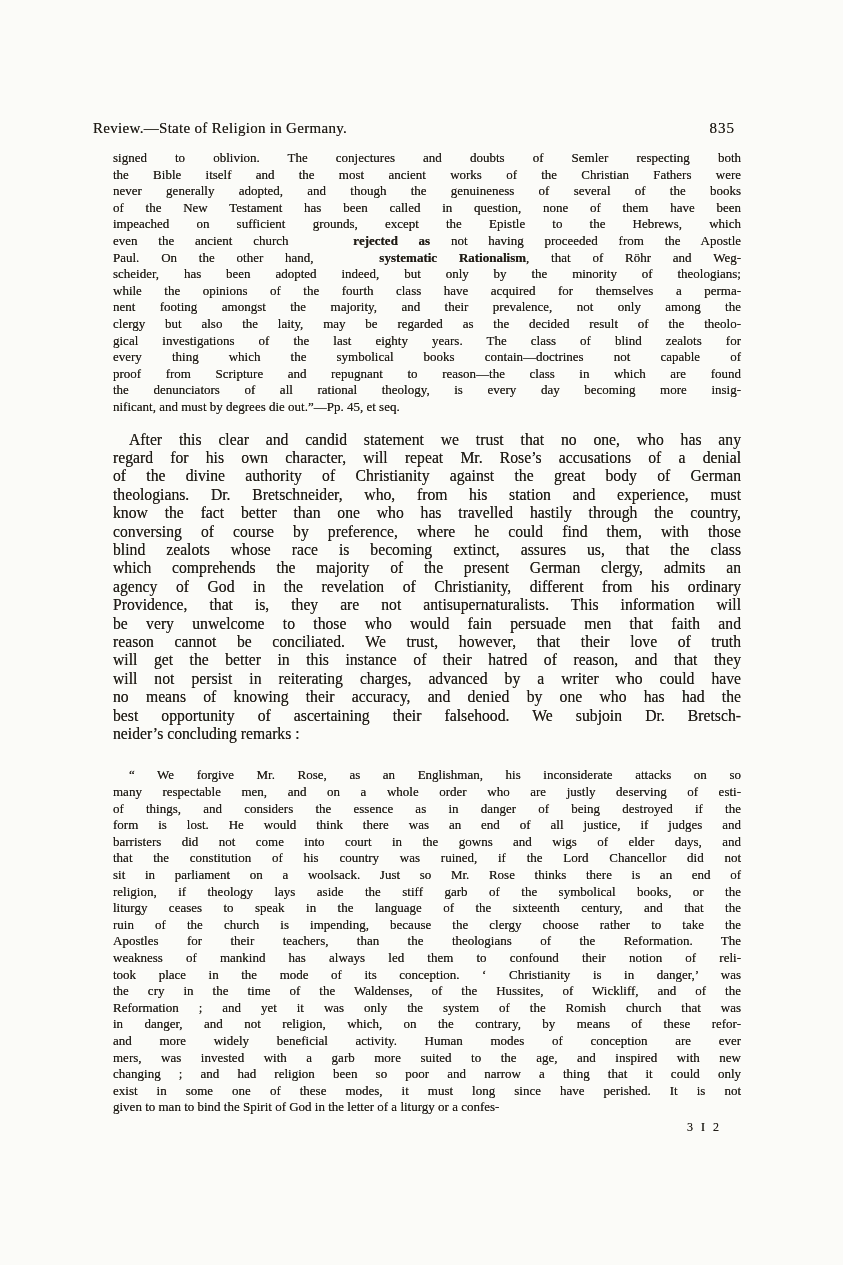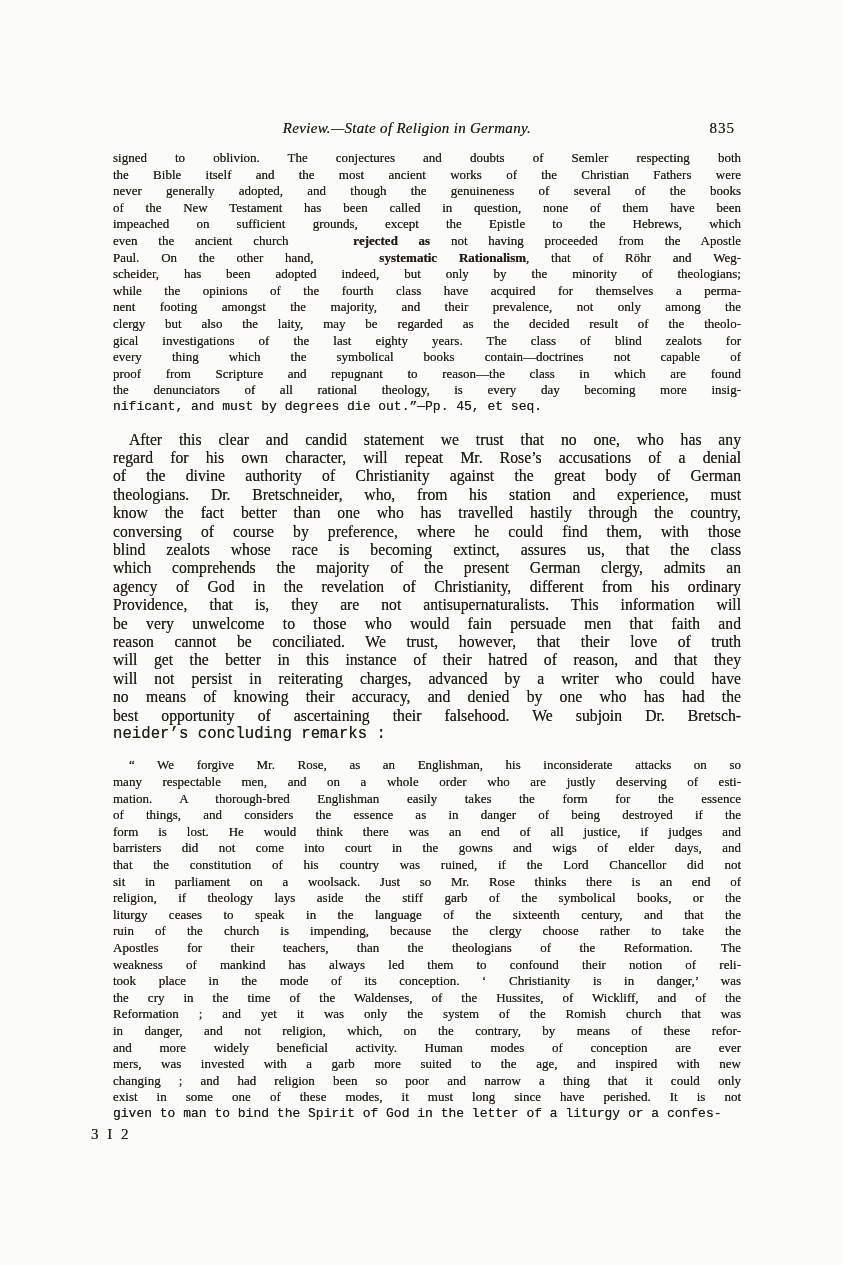--- a/index.html
+++ b/index.html
@@ -12,41 +12,41 @@
     position: relative;
     text-shadow: 0 0 0.45px rgba(32,28,22,0.75);
   }
   .scan-page {
     position: absolute; left: 113px; top: 120px; width: 628px;
   }
   .running-head {
     position: relative; height: 20px; font-size: 15px;
   }
   .running-head .title {
-    text-align: center; font-style: italic;
+    text-align: left; 
     transform: translateX(-20px);
     letter-spacing: 0.3px;
   }
   .running-head .pagenum {
     position: absolute; right: 6px; top: 0;
     font-style: normal; font-size: 15px; letter-spacing: 1px;
   }
   .paras { margin-top: 10px; }
   .para .ln {
     text-align: justify;
     text-align-last: justify;
   }
-  .para .ln.last { text-align-last: left; font-family: Liberation Mono, monospace; }
+  .para .ln.last { text-align-last: left; }
   .para .ln.indent { text-indent: 16px; }
   .para.quote { font-size: 13px; line-height: 16.6px; }
-  .para.body-para { font-size: 15.7px; line-height: 18.4px; margin-top: 15px; margin-bottom: 14px; }
+  .para.body-para { font-size: 15.7px; line-height: 18.4px; margin-top: 15px; margin-bottom: 24px; }
   .it { }
   .bd { font-weight: bold; margin-left: 44px; }
   .signature-line {
-    margin-top: 4px; text-align: left; font-size: 15px;
+    margin-top: 4px; text-align: right; font-size: 12px;
     word-spacing: 5px; transform: translateX(-22px);
   }
 </style>
 </head>
 <body>
 
 <div class="scan-page">
 
   <div class="running-head">
     <div class="title">Review.—State of Religion in Germany.</div>
@@ -87,21 +87,20 @@
         <div class="ln"><span>reason cannot be conciliated.  We trust, however, that their love of truth</span></div>
         <div class="ln"><span>will get the better in this instance of their hatred of reason, and that they</span></div>
         <div class="ln"><span>will not persist in reiterating charges, advanced by a writer who could have</span></div>
         <div class="ln"><span>no means of knowing their accuracy, and denied by one who has had the</span></div>
         <div class="ln"><span>best opportunity of ascertaining their falsehood.  We subjoin Dr. Bretsch-</span></div>
         <div class="ln last"><span>neider’s concluding remarks :</span></div>
       </div>
       <div class="para quote">
         <div class="ln indent"><span>“ We forgive Mr. Rose, as an Englishman, his inconsiderate attacks on so</span></div>
         <div class="ln"><span>many respectable men, and on a whole order who are justly deserving of esti-</span></div>
-        <div class="ln"><span>mation.  A thorough-bred Englishman easily takes the form for the essence</span></div>
         <div class="ln"><span>of things, and considers the essence as in danger of being destroyed if the</span></div>
         <div class="ln"><span>form is lost.  He would think there was an end of all justice, if judges and</span></div>
         <div class="ln"><span>barristers did not come into court in the gowns and wigs of elder days, and</span></div>
         <div class="ln"><span>that the constitution of his country was ruined, if the Lord Chancellor did not</span></div>
         <div class="ln"><span>sit in parliament on a woolsack.  Just so Mr. Rose thinks there is an end of</span></div>
         <div class="ln"><span class="it">religion</span><span>, if theology lays aside the stiff garb of the symbolical books, or the</span></div>
         <div class="ln"><span>liturgy ceases to speak in the language of the sixteenth century, and that the</span></div>
         <div class="ln"><span>ruin of the church is impending, because the clergy choose rather to take the</span></div>
         <div class="ln"><span>Apostles for their teachers, than the theologians of the Reformation.  The</span></div>
         <div class="ln"><span>weakness of mankind has always led them to confound their notion of reli-</span></div>

